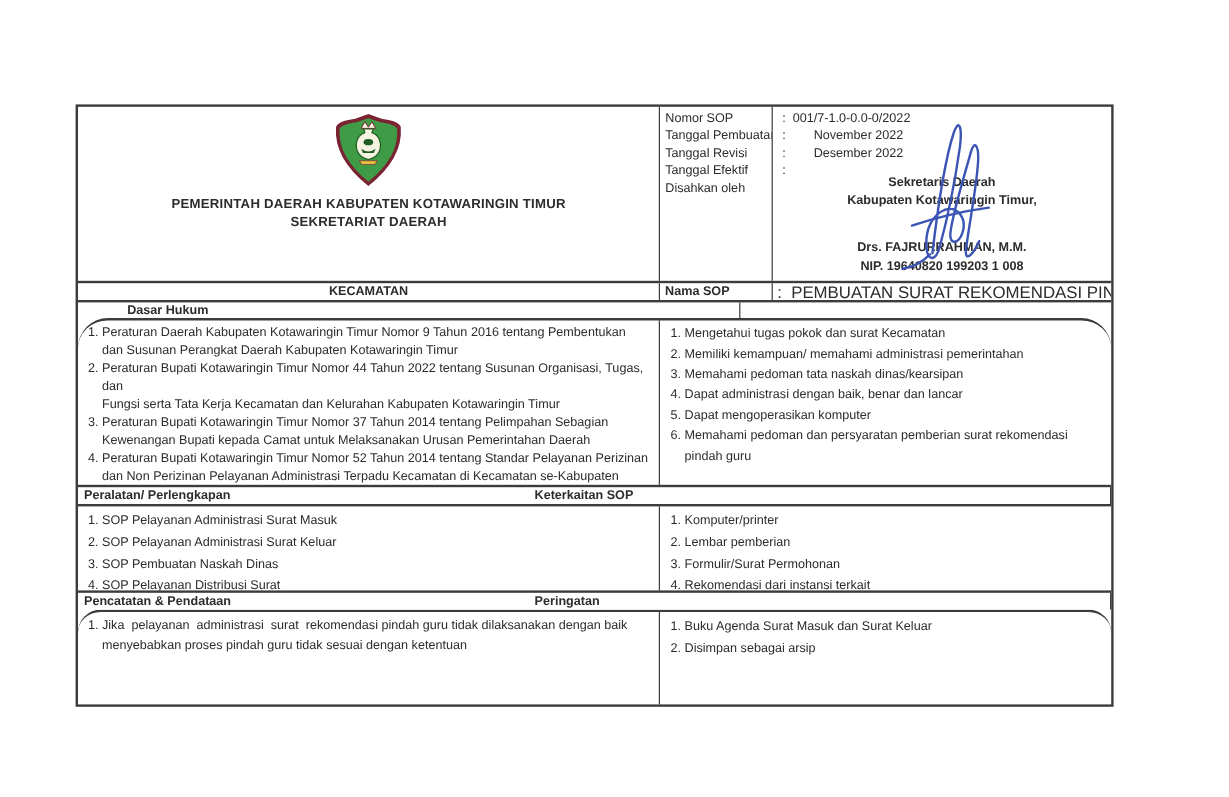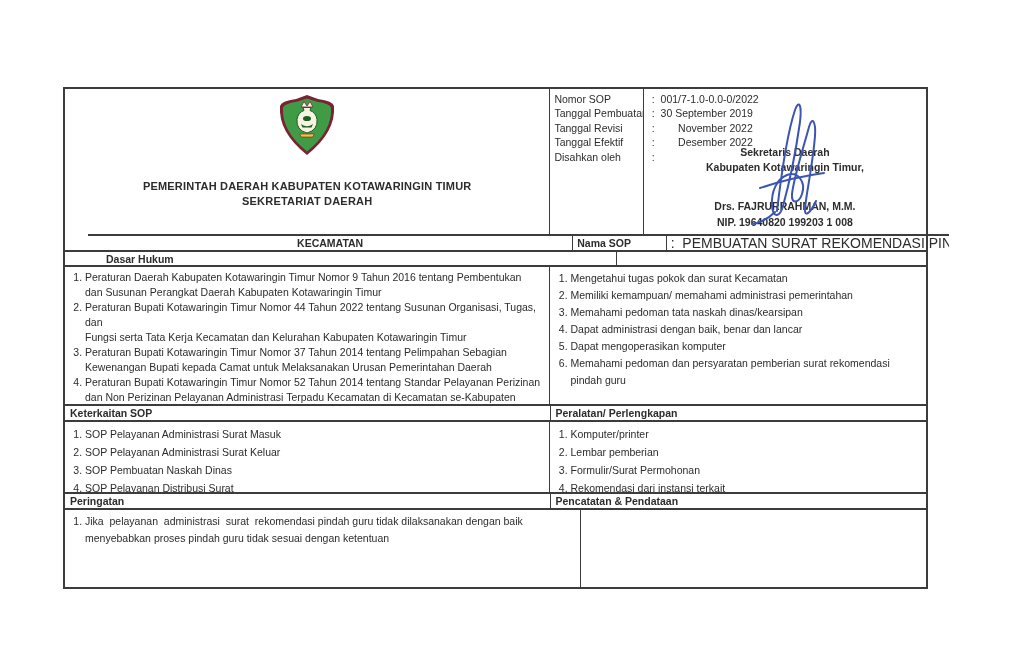--- a/index.html
+++ b/index.html
@@ -22,34 +22,34 @@
     position:relative;
   }
   .doc-table{
     position:absolute;left:63px;top:87px;width:865px;
     border:2px solid var(--border);
     background:#fff;
   }
   .row{display:flex;width:100%;}
   .row + .row{border-top:1.5px solid var(--border);}
   .c{overflow:hidden;}
-  .c-left{width:516px;border-right:1.5px solid var(--border);gap:16px;}
+  .c-left{width:516px;border-right:1.5px solid var(--border);}
   .c-lab{width:99px;border-right:1px solid var(--border);}
   .c-val{width:300px;position:relative;}
   .c-right{width:399px;}
 
   
   .r-header{height:145px;}
-  .r-title{height:16px;margin-left:23px;}
+  .r-title{height:16px;}
   .r-sechead{height:15px;padding-left:36px;}
-  .r-body1{height:139px;}
+  .r-body1{height:139px;border-radius:25px;}
   .r-sechead2{height:16px;}
   .r-body2{height:72px;}
   .r-sechead3{height:16px;}
-  .r-body3{height:79px;}
+  .r-body3{height:79px;border-radius:19px;}
 
   
   .hdr-left{display:flex;flex-direction:column;align-items:center;padding-top:5px;}
   .emblem{width:60px;height:62px;}
   .org{margin-top:7px;text-align:center;font-weight:bold;font-size:11px;line-height:15px;letter-spacing:.2px;}
 
   
   .hlines{padding:3px 0 0 4px;font-size:10.5px;line-height:14.4px;}
   .hlines div{white-space:pre;}
   .hv{padding-left:4px;}
@@ -107,21 +107,20 @@
       <div>Nomor SOP</div>
       <div>Tanggal Pembuatan</div>
       <div>Tanggal Revisi</div>
       <div>Tanggal Efektif</div>
       <div>Disahkan oleh</div>
     </div>
 
     <div class="c c-val">
       <div class="hlines">
         <div class="hv">:  001/7-1.0-0.0-0/2022</div>
-        <div class="hv">:  30 September 2019</div>
         <div class="hv">:        November 2022</div>
         <div class="hv">:        Desember 2022</div>
         <div class="hv">:</div>
       </div>
       <div class="approval">
         <div>Sekretaris Daerah</div>
         <div>Kabupaten Kotawaringin Timur,</div>
         <div class="signer">Drs. FAJRURRAHMAN, M.M.</div>
         <div class="nip">NIP. 19640820 199203 1 008</div>
       </div>
@@ -163,22 +162,22 @@
           <li>Memiliki kemampuan/ memahami administrasi pemerintahan</li>
           <li>Memahami pedoman tata naskah dinas/kearsipan</li>
           <li>Dapat administrasi dengan baik, benar dan lancar</li>
           <li>Dapat mengoperasikan komputer</li>
           <li>Memahami pedoman dan persyaratan pemberian surat rekomendasi pindah guru</li>
         </ol>
     </div>
   </div>
 
   <div class="row r-sechead2 thick">
+    <div class="c c-right sec-head">Peralatan/ Perlengkapan</div>
     <div class="c c-left sec-head">Keterkaitan SOP</div>
-    <div class="c c-right sec-head">Peralatan/ Perlengkapan</div>
   </div>
 
   <div class="row r-body2 thick">
     <div class="c c-left sec-body">
       <ol class="lh18">
           <li>SOP Pelayanan Administrasi Surat Masuk</li>
           <li>SOP Pelayanan Administrasi Surat Keluar</li>
           <li>SOP Pembuatan Naskah Dinas</li>
           <li>SOP Pelayanan Distribusi Surat</li>
         </ol>
@@ -187,26 +186,32 @@
       <ol class="lh18">
           <li>Komputer/printer</li>
           <li>Lembar pemberian</li>
           <li>Formulir/Surat Permohonan</li>
           <li>Rekomendasi dari instansi terkait</li>
         </ol>
     </div>
   </div>
 
   <div class="row r-sechead3 thick">
+    <div class="c c-right sec-head">Pencatatan &amp; Pendataan</div>
     <div class="c c-left sec-head">Peringatan</div>
-    <div class="c c-right sec-head">Pencatatan &amp; Pendataan</div>
   </div>
 
   <div class="row r-body3 thick">
     <div class="c c-left sec-body">
       <ol class="lh17">
           <li>Jika  pelayanan  administrasi  surat  rekomendasi pindah guru tidak dilaksanakan dengan baik
 menyebabkan proses pindah guru tidak sesuai dengan ketentuan</li>
         </ol>
     </div>
+    <div class="c c-right sec-body">
+      <ol class="lh18">
+          <li>Buku Agenda Surat Masuk dan Surat Keluar</li>
+          <li>Disimpan sebagai arsip</li>
+        </ol>
+    </div>
   </div>
 
 </div>
 
 </body></html>

